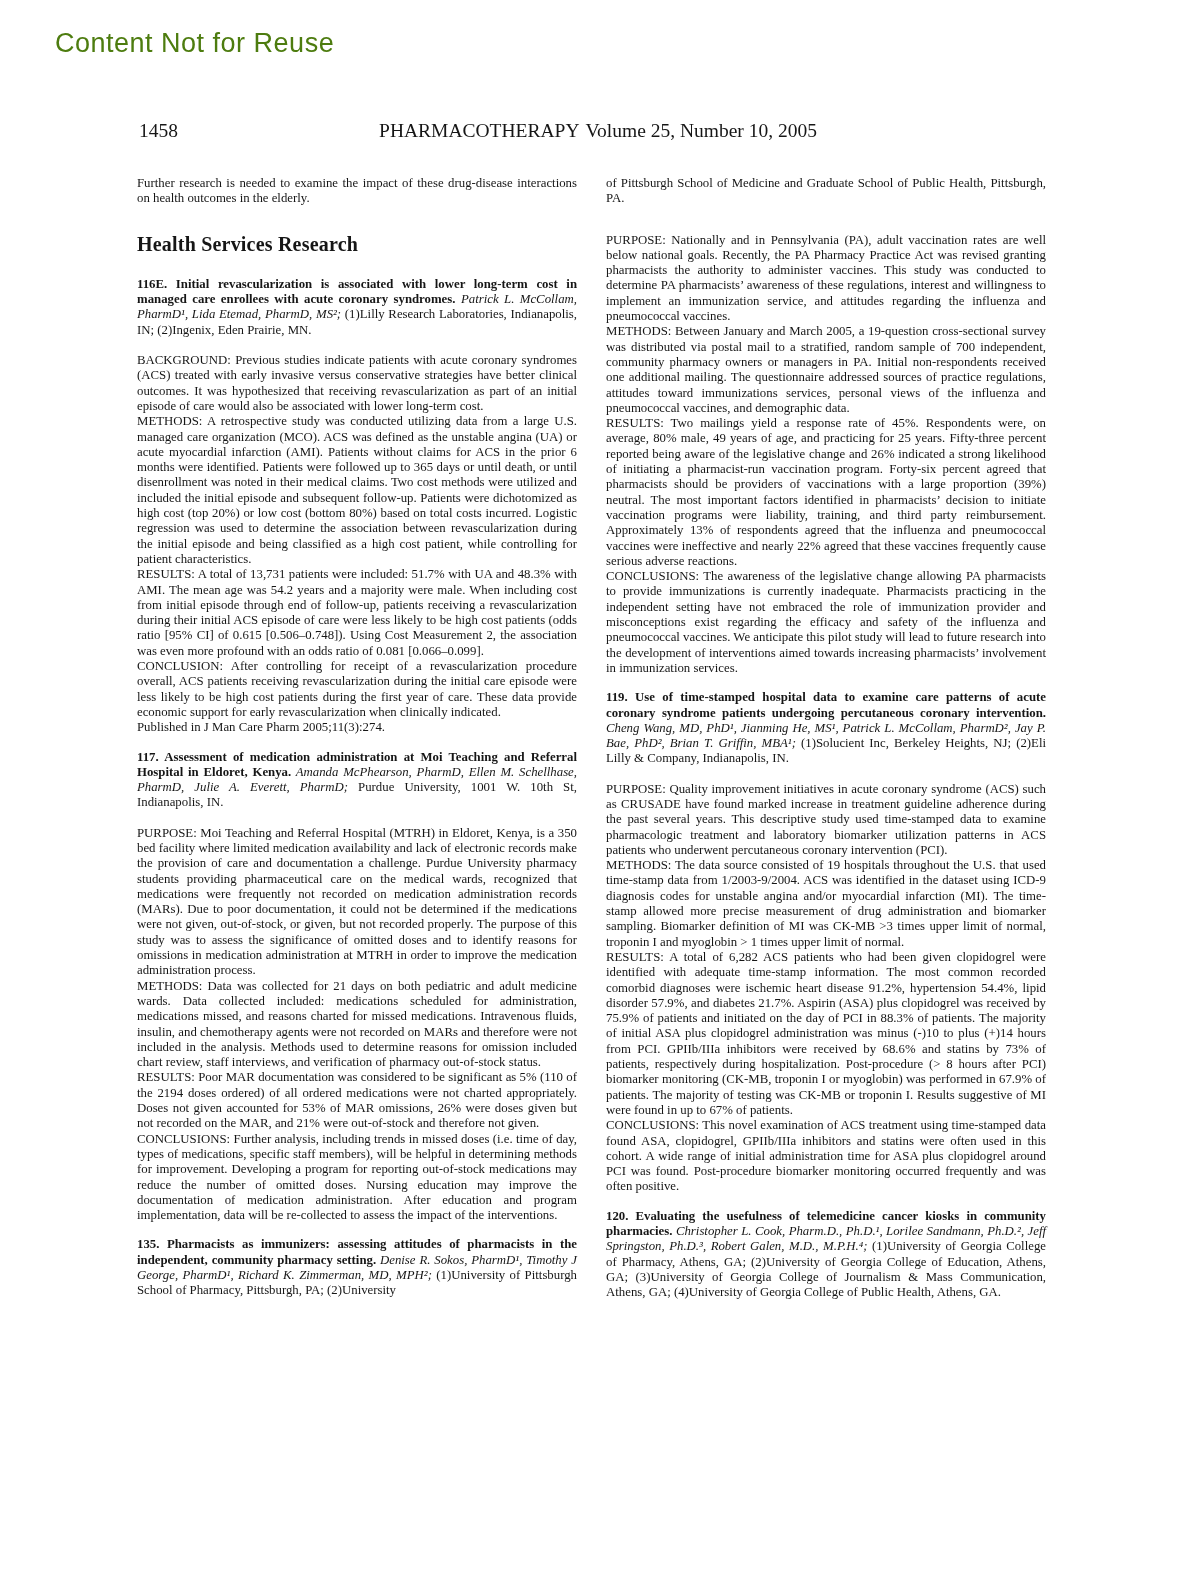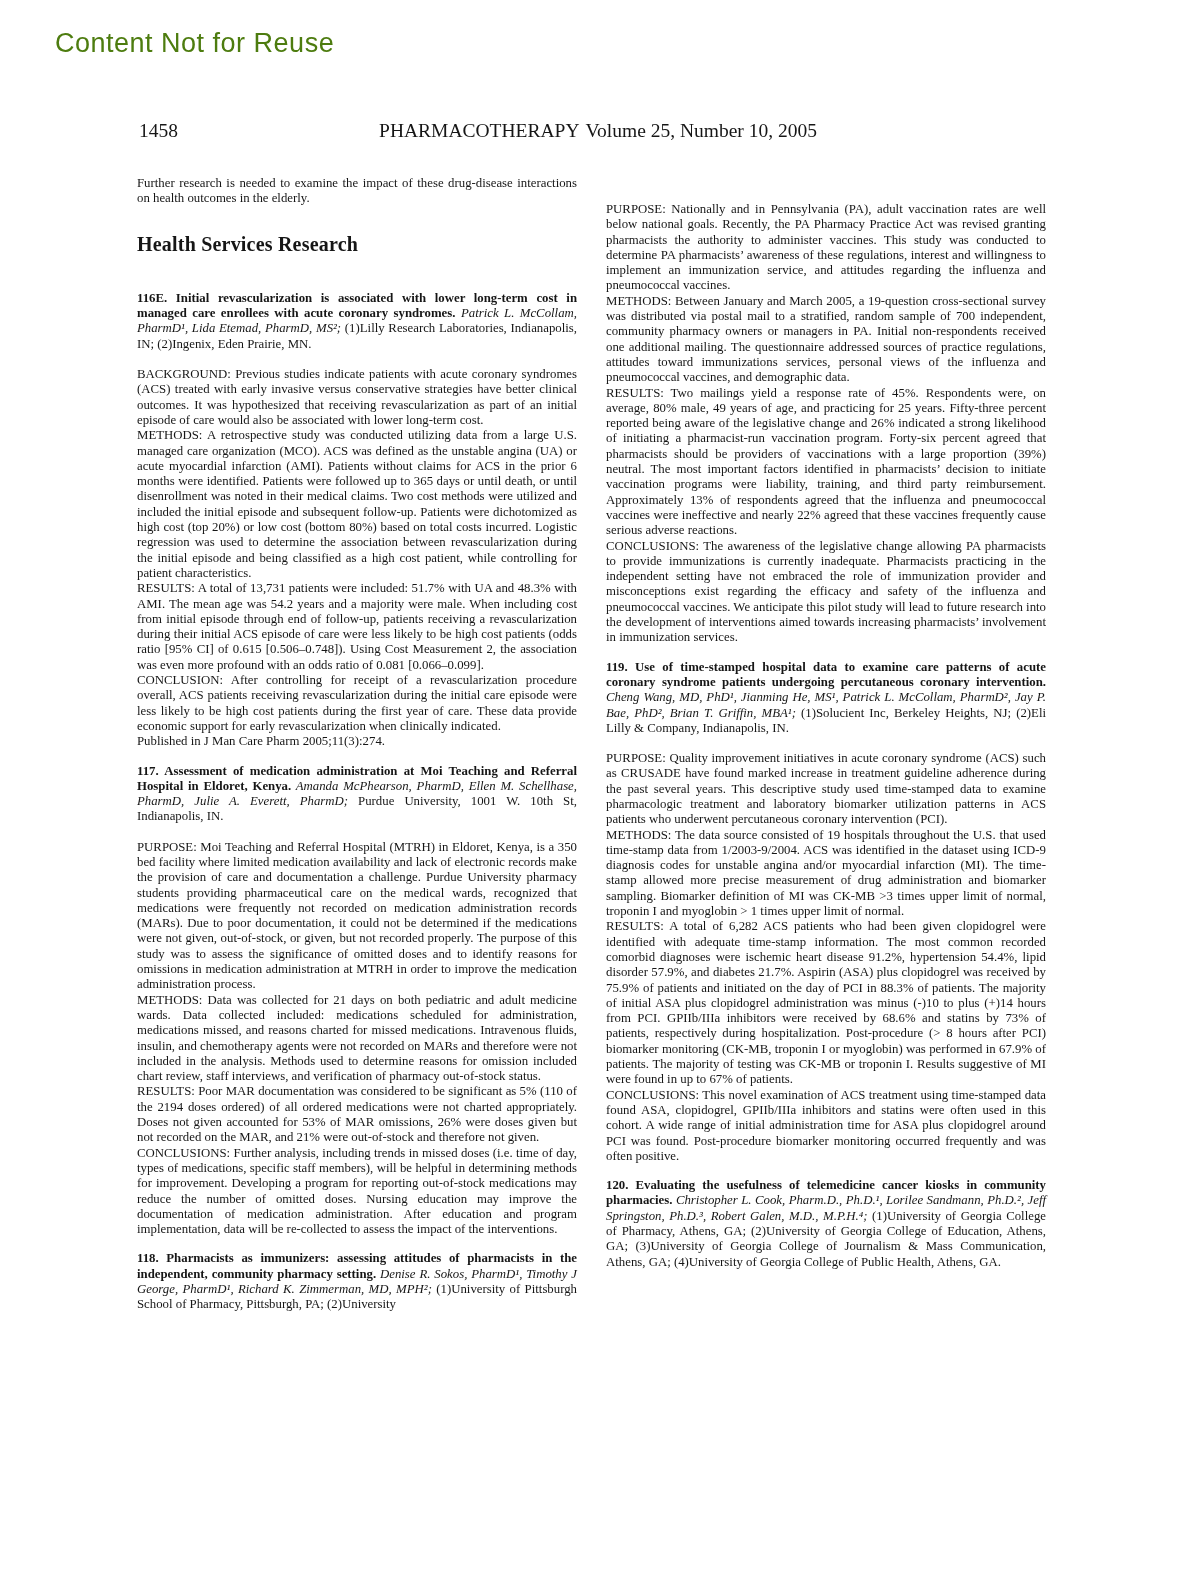--- a/index.html
+++ b/index.html
@@ -17,21 +17,21 @@
   .page-header { position:relative; height:26px; margin-bottom:30px; }
   .page-num { position:absolute; left:2px; top:0; font-size:19.5px;text-align:center; }
   .journal-line { position:absolute; left:0; right:0; top:0; text-align:center; font-size:19.5px; }
   .journal-line .journal-name { margin-right:6px; }
 
   .columns { display:flex; gap:29px; align-items:flex-start; }
   .col { width:440px; font-size:12.8px; line-height:15.3px; text-align:justify; }
 
   .section-heading {
     font-size:20px; font-weight:700; text-align:left;
-    margin-top:30px; margin-bottom:39px; letter-spacing:.2px;
+    margin-top:30px; margin-bottom:25px; letter-spacing:.2px;
   }
 
   .abstract { margin-top:14px; }
   .abstract.first { margin-top:12px;font-family:Liberation Serif, serif; }
   .abstract-head { text-align:justify; }
   .abs-title { font-weight:700; }
   .abs-authors { font-style:italic; }
   .abs-affil { font-style:normal; }
 
   .abs-body { margin-top:15px; }
@@ -81,26 +81,27 @@
         <div class="abs-body">
             <p>PURPOSE: Moi Teaching and Referral Hospital (MTRH) in Eldoret, Kenya, is a 350 bed facility where limited medication availability and lack of electronic records make the provision of care and documentation a challenge. Purdue University pharmacy students providing pharmaceutical care on the medical wards, recognized that medications were frequently not recorded on medication administration records (MARs). Due to poor documentation, it could not be determined if the medications were not given, out-of-stock, or given, but not recorded properly. The purpose of this study was to assess the significance of omitted doses and to identify reasons for omissions in medication administration at MTRH in order to improve the medication administration process.</p>
             <p>METHODS: Data was collected for 21 days on both pediatric and adult medicine wards. Data collected included: medications scheduled for administration, medications missed, and reasons charted for missed medications. Intravenous fluids, insulin, and chemotherapy agents were not recorded on MARs and therefore were not included in the analysis. Methods used to determine reasons for omission included chart review, staff interviews, and verification of pharmacy out-of-stock status.</p>
             <p>RESULTS: Poor MAR documentation was considered to be significant as 5% (110 of the 2194 doses ordered) of all ordered medications were not charted appropriately. Doses not given accounted for 53% of MAR omissions, 26% were doses given but not recorded on the MAR, and 21% were out-of-stock and therefore not given.</p>
             <p>CONCLUSIONS: Further analysis, including trends in missed doses (i.e. time of day, types of medications, specific staff members), will be helpful in determining methods for improvement. Developing a program for reporting out-of-stock medications may reduce the number of omitted doses. Nursing education may improve the documentation of medication administration. After education and program implementation, data will be re-collected to assess the impact of the interventions.</p>
           </div>
       </div>
 
       <div class="abstract">
         <p class="abstract-head">
-          <span class="abs-title">118. Pharmacists as immunizers: assessing attitudes of pharmacists in the independent, community pharmacy setting.</span><span class="abs-authors"> Denise R. Sokos, PharmD¹, Timothy J George, PharmD¹, Richard K. Zimmerman, MD, MPH²;</span><span class="abs-affil"> (1)University of Pittsburgh School of Pharmacy, Pittsburgh, PA; (2)University</span>
+          <span class="abs-title">135. Pharmacists as immunizers: assessing attitudes of pharmacists in the independent, community pharmacy setting.</span><span class="abs-authors"> Denise R. Sokos, PharmD¹, Timothy J George, PharmD¹, Richard K. Zimmerman, MD, MPH²;</span><span class="abs-affil"> (1)University of Pittsburgh School of Pharmacy, Pittsburgh, PA; (2)University</span>
         </p>
       </div>
     </div>
 
     <div class="col">
+      <p class="body-text">of Pittsburgh School of Medicine and Graduate School of Public Health, Pittsburgh, PA.</p>
 
       <div class="abs-body gap-top">
           <p>PURPOSE: Nationally and in Pennsylvania (PA), adult vaccination rates are well below national goals. Recently, the PA Pharmacy Practice Act was revised granting pharmacists the authority to administer vaccines. This study was conducted to determine PA pharmacists’ awareness of these regulations, interest and willingness to implement an immunization service, and attitudes regarding the influenza and pneumococcal vaccines.</p>
           <p>METHODS: Between January and March 2005, a 19-question cross-sectional survey was distributed via postal mail to a stratified, random sample of 700 independent, community pharmacy owners or managers in PA. Initial non-respondents received one additional mailing. The questionnaire addressed sources of practice regulations, attitudes toward immunizations services, personal views of the influenza and pneumococcal vaccines, and demographic data.</p>
           <p>RESULTS: Two mailings yield a response rate of 45%. Respondents were, on average, 80% male, 49 years of age, and practicing for 25 years. Fifty-three percent reported being aware of the legislative change and 26% indicated a strong likelihood of initiating a pharmacist-run vaccination program. Forty-six percent agreed that pharmacists should be providers of vaccinations with a large proportion (39%) neutral. The most important factors identified in pharmacists’ decision to initiate vaccination programs were liability, training, and third party reimbursement. Approximately 13% of respondents agreed that the influenza and pneumococcal vaccines were ineffective and nearly 22% agreed that these vaccines frequently cause serious adverse reactions.</p>
           <p>CONCLUSIONS: The awareness of the legislative change allowing PA pharmacists to provide immunizations is currently inadequate. Pharmacists practicing in the independent setting have not embraced the role of immunization provider and misconceptions exist regarding the efficacy and safety of the influenza and pneumococcal vaccines. We anticipate this pilot study will lead to future research into the development of interventions aimed towards increasing pharmacists’ involvement in immunization services.</p>
         </div>
 
       <div class="abstract">
         <p class="abstract-head">

